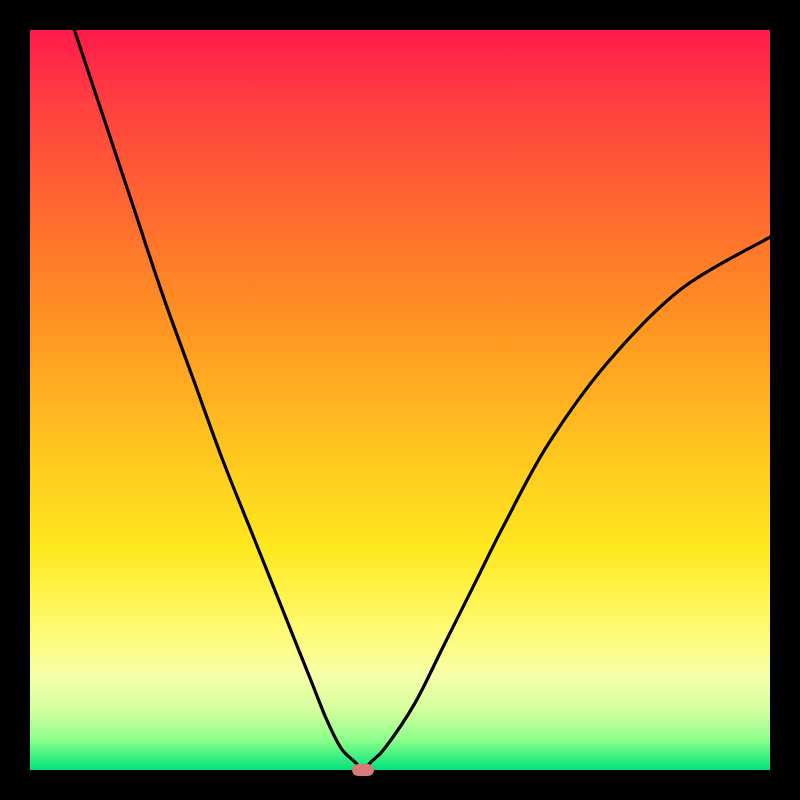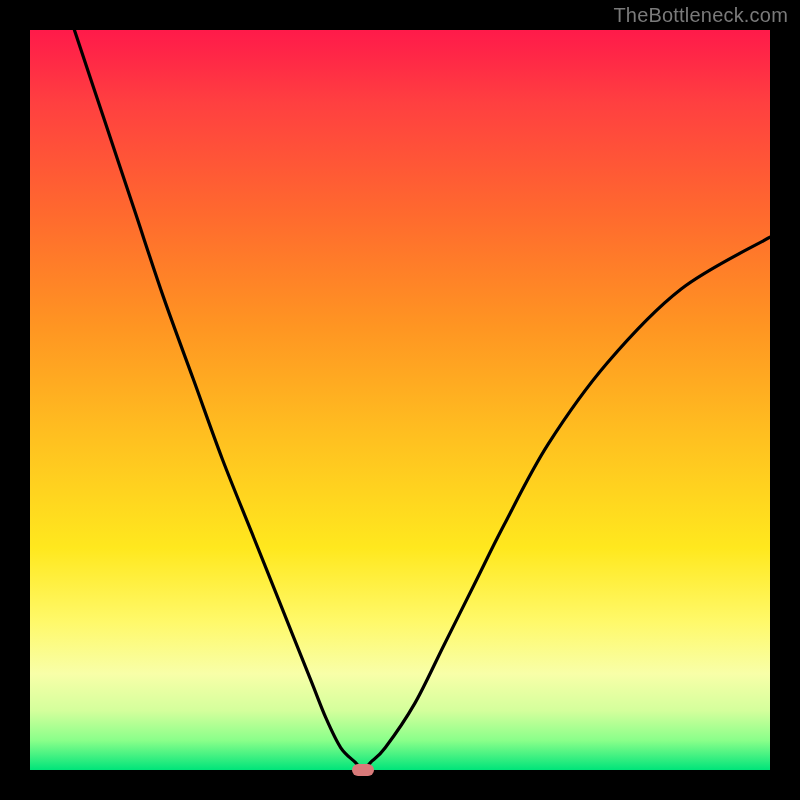--- a/index.html
+++ b/index.html
@@ -60,20 +60,19 @@
     height: 12px;
     border-radius: 6px;
     background: #d97a7a;
     transform: translate(-50%, -50%);
   }
 </style>
 </head>
 <body>
 
 <div class="frame">
-  <div class="watermark">TheBottleneck.com</div>
   <div class="plot-area">
     <svg class="curve" viewBox="0 0 740 740" preserveAspectRatio="none">
       <path fill="none" stroke="#000" stroke-width="3.2" stroke-linecap="round" stroke-linejoin="round" d="M 44.4 0.0 C 49.3 14.8, 64.1 59.2, 74.0 88.8 C 83.9 118.4, 93.7 148.0, 103.6 177.6 C 113.5 207.2, 123.3 238.0, 133.2 266.4 C 143.1 294.8, 152.9 320.7, 162.8 347.8 C 172.7 374.9, 182.5 403.3, 192.4 429.2 C 202.3 455.1, 212.1 478.5, 222.0 503.2 C 231.9 527.9, 241.7 552.5, 251.6 577.2 C 261.5 601.9, 273.8 632.7, 281.2 651.2 C 288.6 669.7, 291.1 677.1, 296.0 688.2 C 300.9 699.3, 305.9 710.4, 310.8 717.8 C 315.7 725.2, 321.9 728.9, 325.6 732.6 C 329.3 736.3, 330.5 740.0, 333.0 740.0 C 335.5 740.0, 336.7 736.3, 340.4 732.6 C 344.1 728.9, 347.8 727.7, 355.2 717.8 C 362.6 707.9, 374.9 690.7, 384.8 673.4 C 394.7 656.1, 404.5 633.9, 414.4 614.2 C 424.3 594.5, 434.1 574.7, 444.0 555.0 C 453.9 535.3, 461.3 519.2, 473.6 495.8 C 485.9 472.4, 500.7 441.5, 518.0 414.4 C 535.3 387.3, 555.0 358.9, 577.2 333.0 C 599.4 307.1, 624.1 280.0, 651.2 259.0 C 678.3 238.0, 725.2 215.8, 740.0 207.2"></path>
     </svg>
     <div class="marker" style="left: 333px; top: 740px; background: rgb(217, 122, 122);"></div>
   </div>
 </div>
 
 </body></html>

